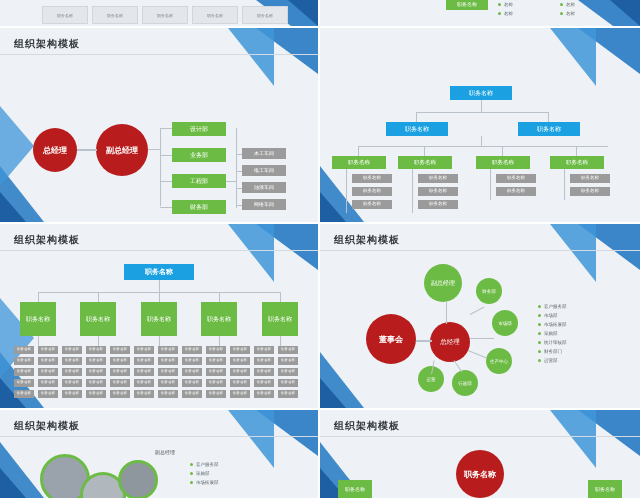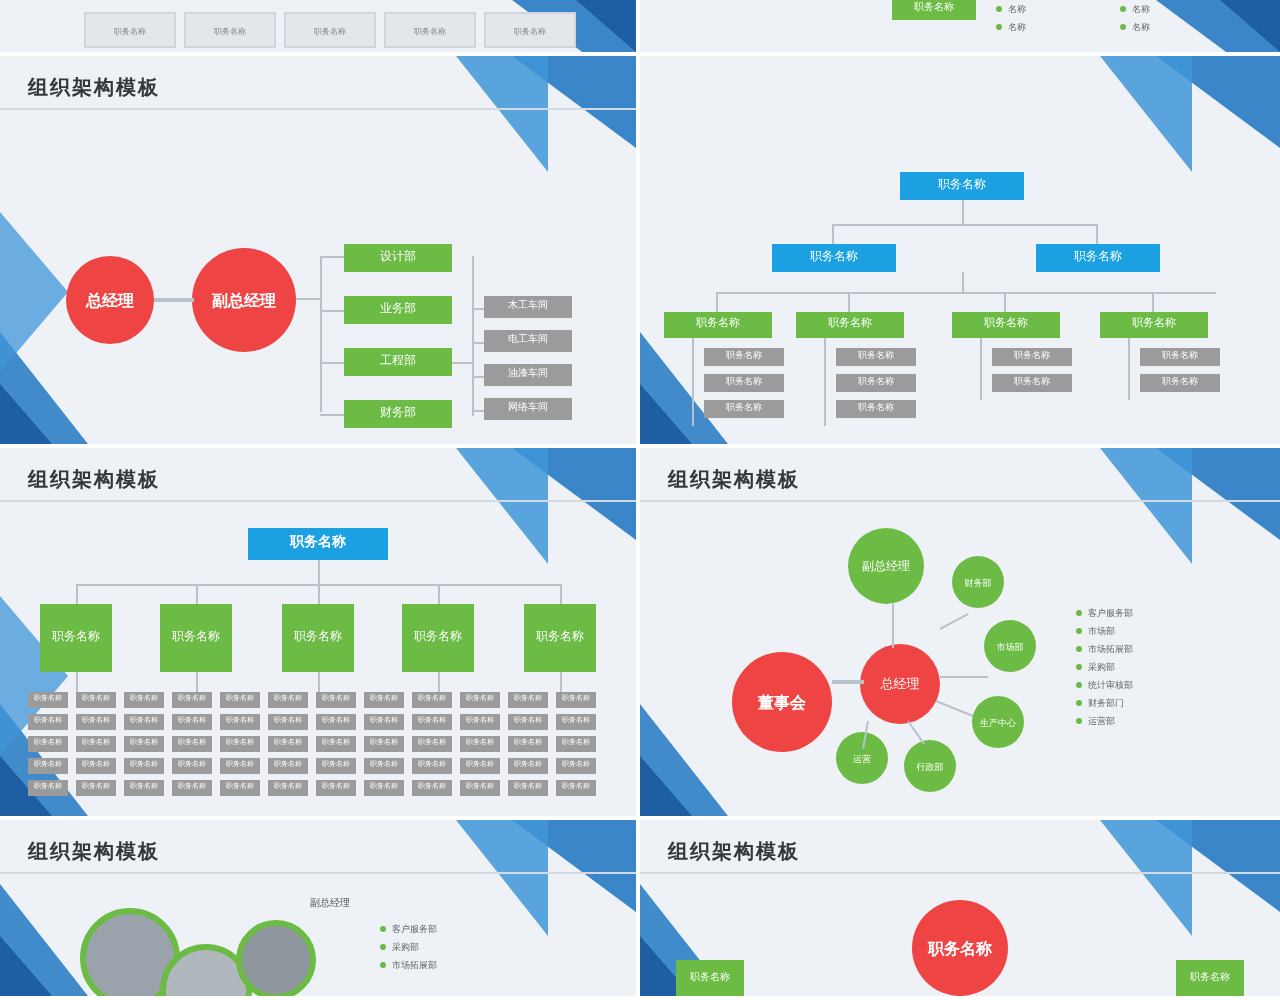--- a/index.html
+++ b/index.html
@@ -42,21 +42,21 @@
     z-index:5;
   }
   .ulbar{position:absolute;left:0;top:26px;width:100%;height:1px;background:#d3dae2;}
 
   
   .box{position:absolute;box-sizing:border-box;display:flex;align-items:center;
        justify-content:center;text-align:center;color:#fff;line-height:1.05;}
   .green{background:#6cbb45;}
   .blue{background:#1ba1e2;}
   .gray{background:#9b9b9b;}
-  .circle{border-radius:50%;background:#ef4444;color:#fff;display:flex;
+  .circle{border-radius:50%;background:#b91c1c;color:#fff;display:flex;
           align-items:center;justify-content:center;text-align:center;position:absolute;}
   .gcircle{border-radius:50%;background:#6cbb45;}
   .line{position:absolute;background:#b9c2cb;}
   .topstrip{display:flex;gap:4px;padding-top:2px;}
   .tchip{width:44px;height:16px;background:#e3e7ec;border:1px solid #d0d6dd;
          font-size:4px;color:#7b828a;display:flex;align-items:center;justify-content:center;}
 
   .miniline{font-size:4.5px;color:#5d646b;line-height:9px;}
   .bullet{width:3px;height:3px;background:#6cbb45;display:inline-block;margin-right:3px;
           vertical-align:middle;border-radius:50%;}
@@ -295,21 +295,21 @@
   </div>
 
   <div class="slide rightcol">
     <div class="deco tri-tr1"></div>
     <div class="deco tri-tr2"></div>
     <div class="deco tri-bl1"></div>
     <div class="deco tri-bl2"></div>
     <div class="stitle">组织架构模板</div>
     <div class="ulbar"></div>
 
-    <div class="circle" style="left:46px;top:102px;width:50px;height:50px;font-size:8px;font-weight:bold;">董事会</div>
+    <div class="circle" style="left:46px;top:90px;width:50px;height:50px;font-size:8px;font-weight:bold;">董事会</div>
     <div class="circle" style="left:110px;top:98px;width:40px;height:40px;font-size:6.5px;">总经理</div>
     <div class="line" style="left:96px;top:116px;width:16px;height:2px;"></div>
 
     <div class="circle gcircle" style="left:104px;top:40px;width:38px;height:38px;font-size:6px;">副总经理</div>
     <div class="circle gcircle" style="left:156px;top:54px;width:26px;height:26px;font-size:4.5px;">财务部</div>
     <div class="circle gcircle" style="left:172px;top:86px;width:26px;height:26px;font-size:4.5px;">市场部</div>
     <div class="circle gcircle" style="left:166px;top:124px;width:26px;height:26px;font-size:4.5px;">生产中心</div>
     <div class="circle gcircle" style="left:132px;top:146px;width:26px;height:26px;font-size:4.5px;">行政部</div>
     <div class="circle gcircle" style="left:98px;top:142px;width:26px;height:26px;font-size:4.5px;">运营</div>
 

